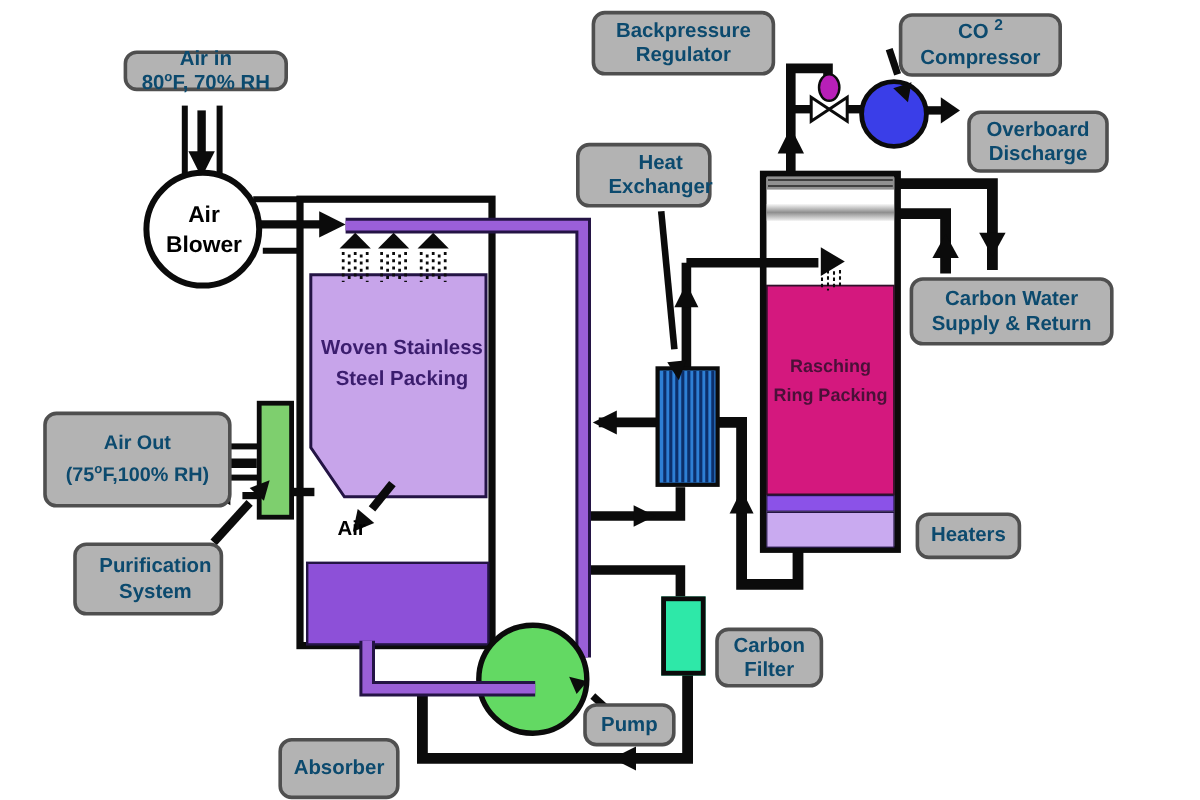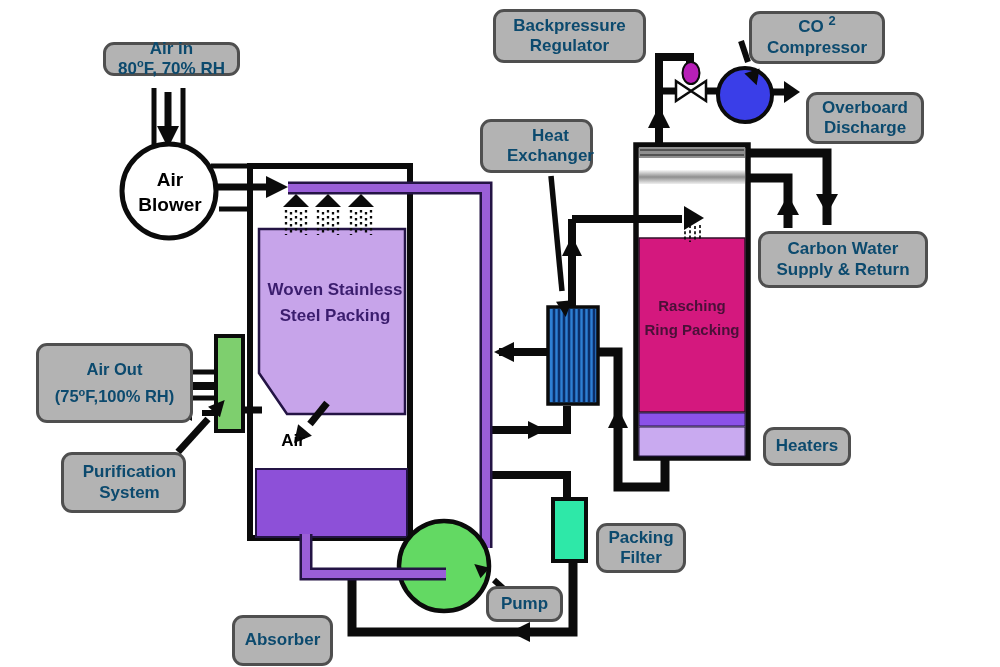--- a/index.html
+++ b/index.html
@@ -251,21 +251,21 @@
 <div class="lbl" style="left:61px;top:452px;width:125px;height:61px;padding-left:12px;">
   <div class="ln">Purification</div>
   <div class="ln">System</div>
 </div>
 
 <div class="lbl" style="left:763px;top:415px;width:88px;height:39px;margin-top:12px;">
   <div class="ln">Heaters</div>
 </div>
 
 <div class="lbl" style="left:596px;top:523px;width:90px;height:50px;">
-  <div class="ln">Packing</div>
+  <div class="ln">Carbon</div>
   <div class="ln">Filter</div>
 </div>
 
 <div class="lbl" style="left:486px;top:586px;width:77px;height:36px;">
   <div class="ln">Pump</div>
 </div>
 
 <div class="lbl" style="left:232px;top:615px;width:101px;height:51px;">
   <div class="ln">Absorber</div>
 </div>

